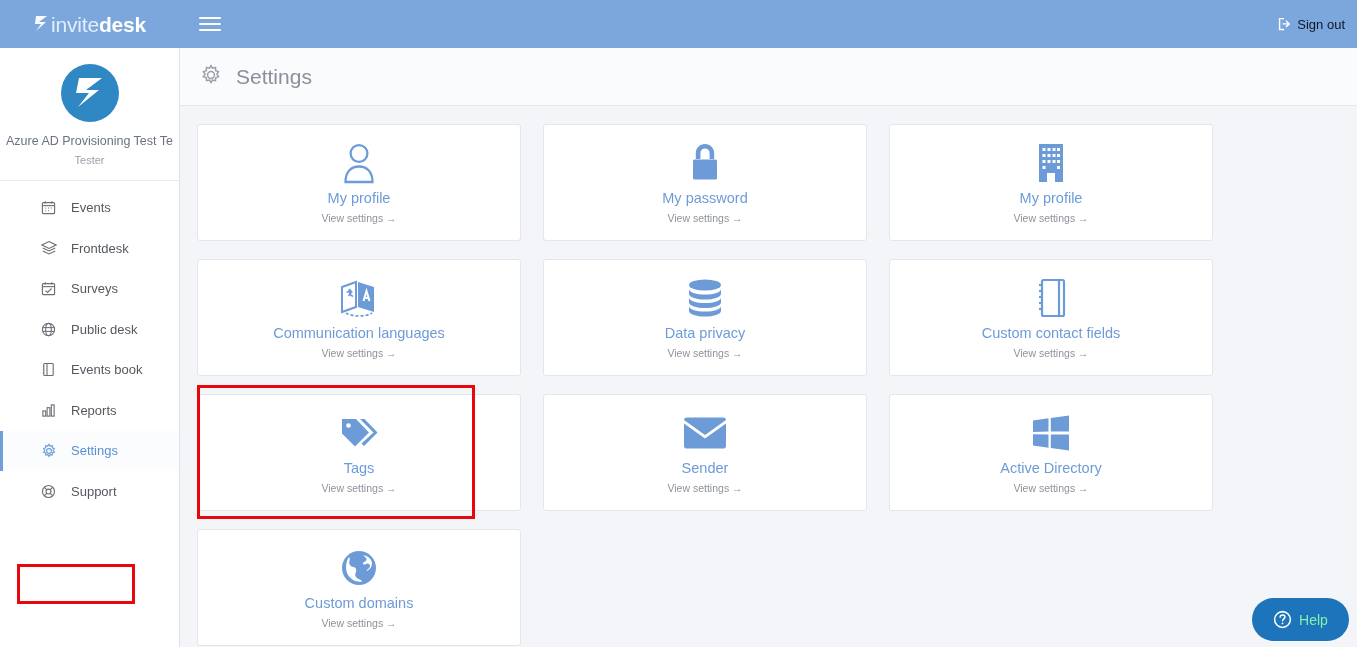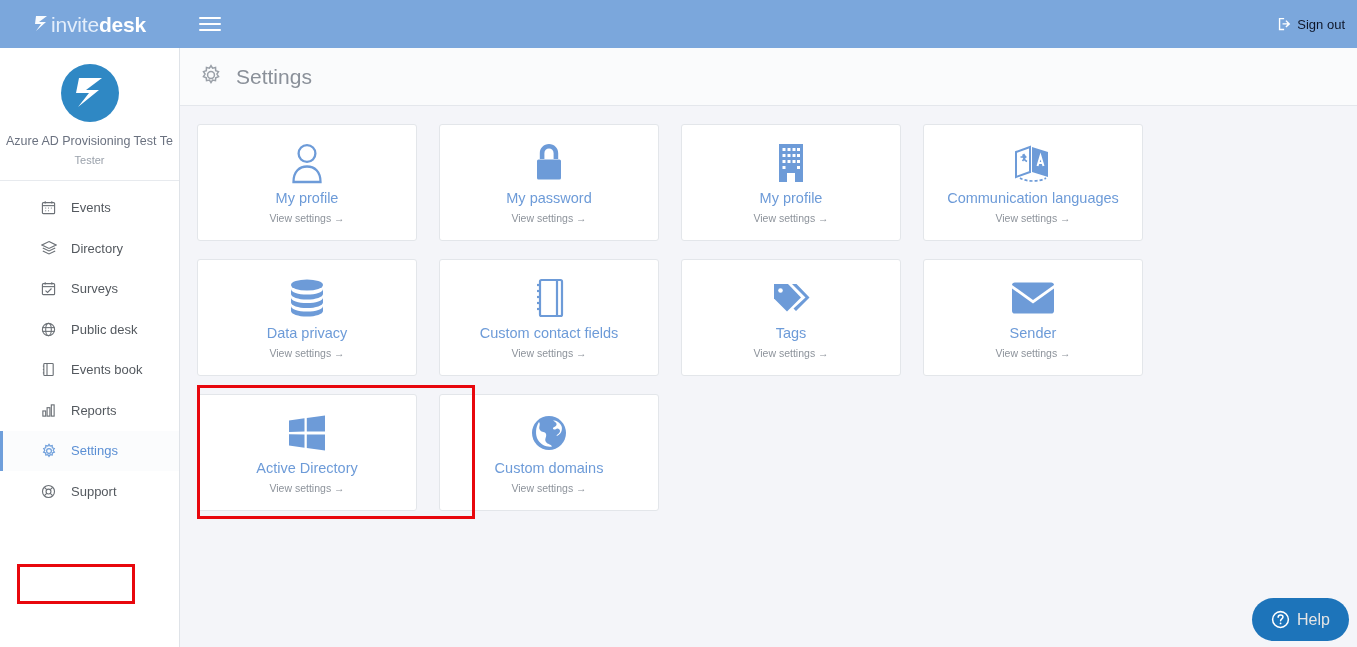--- a/index.html
+++ b/index.html
@@ -101,21 +101,21 @@
     padding-left: 20px; gap: 14px;
   }
   #page-title { font-size: 21px; color: #8a9099; font-weight: 400; }
 
   #cards {
     padding: 18px 19px 0 17px;
     display: flex; flex-wrap: wrap;
     gap: 18px 22px;
   }
   .card {
-    width: 220px; height: 117px;
+    width: 324px; height: 117px;
     background: #ffffff;
     border: 1px solid #e3e6ea;
     border-radius: 3px;
     display: flex; flex-direction: column;
     align-items: center; justify-content: center;
     cursor: pointer;
     position: relative;
   }
   .card .card-ico {
     height: 44px; display: flex; align-items: center; justify-content: center;
@@ -137,21 +137,21 @@
   }
   #annot-active-directory { left: 197px; top: 385px; width: 278px; height: 134px; }
   #annot-settings-nav     { left: 17px;  top: 564px; width: 118px; height: 40px; }
 
   
   #help-widget {
     position: absolute; right: 8px; bottom: 6px;
     width: 97px; height: 43px;
     background: #1d74ba; border-radius: 22px;
     display: flex; align-items: center; justify-content: center; gap: 7px;
-    color: #e5e5e5; font-size: 16px;
+    color: #86efac; font-size: 14px;
     cursor: pointer; z-index: 40;
   }
 </style>
 </head>
 <body>
 
 <div id="app">
 
   <div id="topbar">
 
@@ -212,21 +212,21 @@
 
 
       <div class="nav-item">
         <span class="nav-ico">
           <svg width="16" height="16" viewBox="0 0 16 16" fill="none" stroke="#6b7076" stroke-width="1.1">
             <path d="M8 1.6 L15 5 L8 8.4 L1 5 Z"></path>
             <path d="M1.8 8 L8 11 L14.2 8"></path>
             <path d="M1.8 11 L8 14 L14.2 11"></path>
           </svg>
         </span>
-        <span>Directory</span>
+        <span>Frontdesk</span>
       </div>
 
       <div class="nav-item">
         <span class="nav-ico">
           <svg width="15" height="15" viewBox="0 0 16 16" fill="none" stroke="#6b7076" stroke-width="1.2">
             <rect x="1.5" y="2.8" width="13" height="11.7" rx="1"></rect>
             <line x1="1.5" y1="6" x2="14.5" y2="6"></line>
             <line x1="4.5" y1="1.3" x2="4.5" y2="3.6"></line>
               <line x1="11.5" y1="1.3" x2="11.5" y2="3.6"></line>
             <path d="M4.8 10.2 L7 12.2 L11.2 8"></path>

